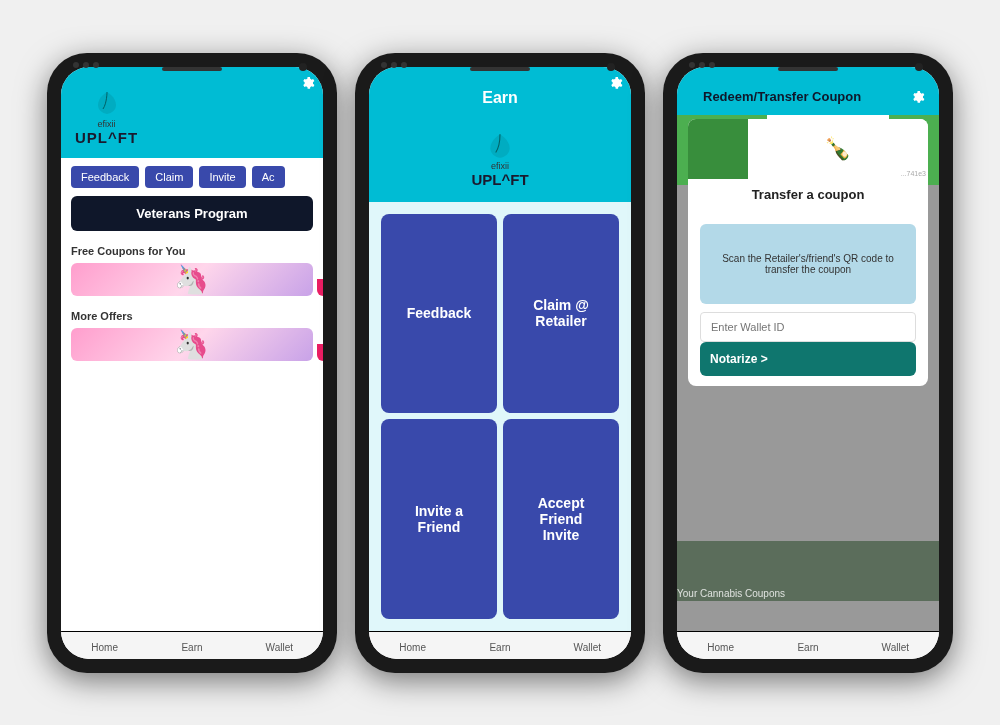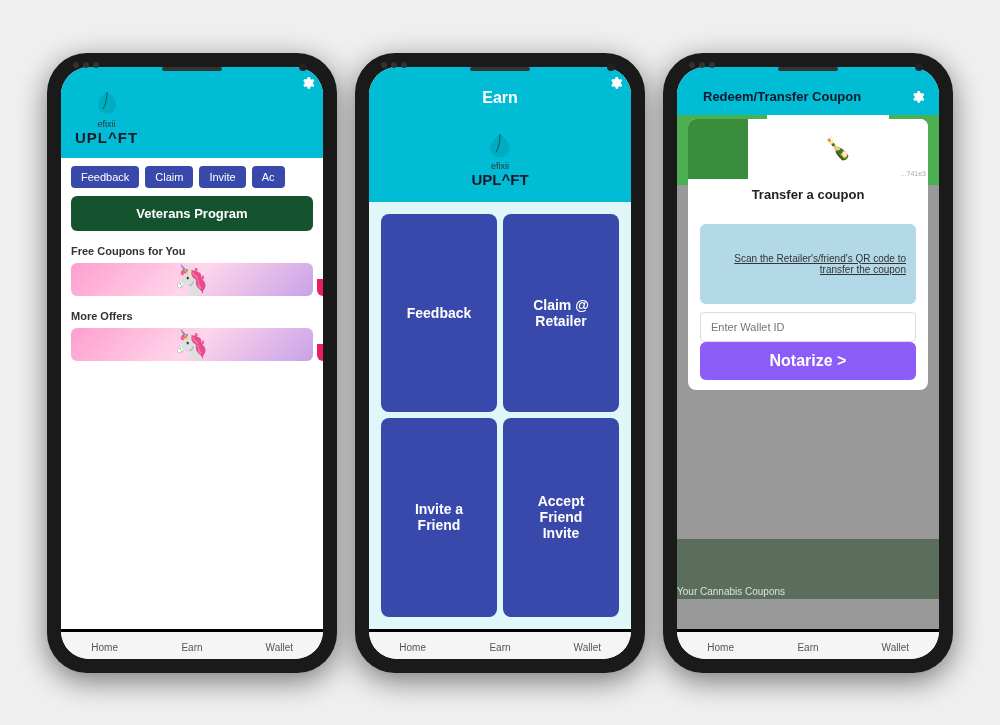--- a/index.html
+++ b/index.html
@@ -152,21 +152,21 @@
       border: none;
       padding: 5px 10px;
       border-radius: 4px;
       font-size: 11px;
       cursor: pointer;
       white-space: nowrap;
     }
 
     .veterans-btn {
       margin: 0 10px 8px;
-      background: #14532d;
+      background: #0f172a;
       color: white;
       border: none;
       padding: 10px;
       border-radius: 6px;
       font-size: 13px;
       font-weight: bold;
       cursor: pointer;
       width: calc(100% - 20px);
     }
 
@@ -210,21 +210,21 @@
       align-items: center;
       justify-content: center;
       font-size: 22px;
       position: relative;
     }
 
     .bottom-nav {
       margin-top: auto;
       display: flex;
       background: #f5f5f5;
-      border-top: 3px solid #000000;
+      border-top: 1px solid #000000;
       padding: 8px 0 4px;
       justify-content: center;
     }
 
     .nav-item {
       flex: 1;
       text-align: center;
       font-size: 10px;
       color: #555;
       cursor: pointer;
@@ -351,53 +351,51 @@
       font-weight: bold;
       padding: 8px 10px 22px;
       color: #222;
     }
 
     .qr-area {
       margin: 0 12px 8px;
       background: #b3d9e8;
       border-radius: 6px;
       padding: 16px 10px;
-      text-align: right;
+      text-align: center;
       font-size: 10px;
       color: #333;
       min-height: 80px;
       display: flex;
       align-items: center;
       justify-content: center;
-      text-decoration: underline;
     }
 
     .wallet-id-input {
       margin: 0 12px 0;
       border: 1px solid #ddd;
       border-radius: 4px;
       padding: 8px 10px;
       font-size: 11px;
       color: #999;
       width: calc(100% - 24px);
       background: white;
     }
 
     .notarize-btn {
       margin: 0 12px 10px;
-      background: #8b5cf6;
+      background: #0f766e;
       color: white;
       border: none;
       border-radius: 6px;
       padding: 10px;
       width: calc(100% - 24px);
-      font-size: 16px;
+      font-size: 12px;
       font-weight: bold;
       cursor: pointer;
-      text-align: center;
     }
 
     .cannabis-label {
       position: absolute;
       bottom: 32px;
       left: 0;
       right: 0;
       color: rgba(255,255,255,0.8);
       font-size: 10px;
       z-index: 1;

